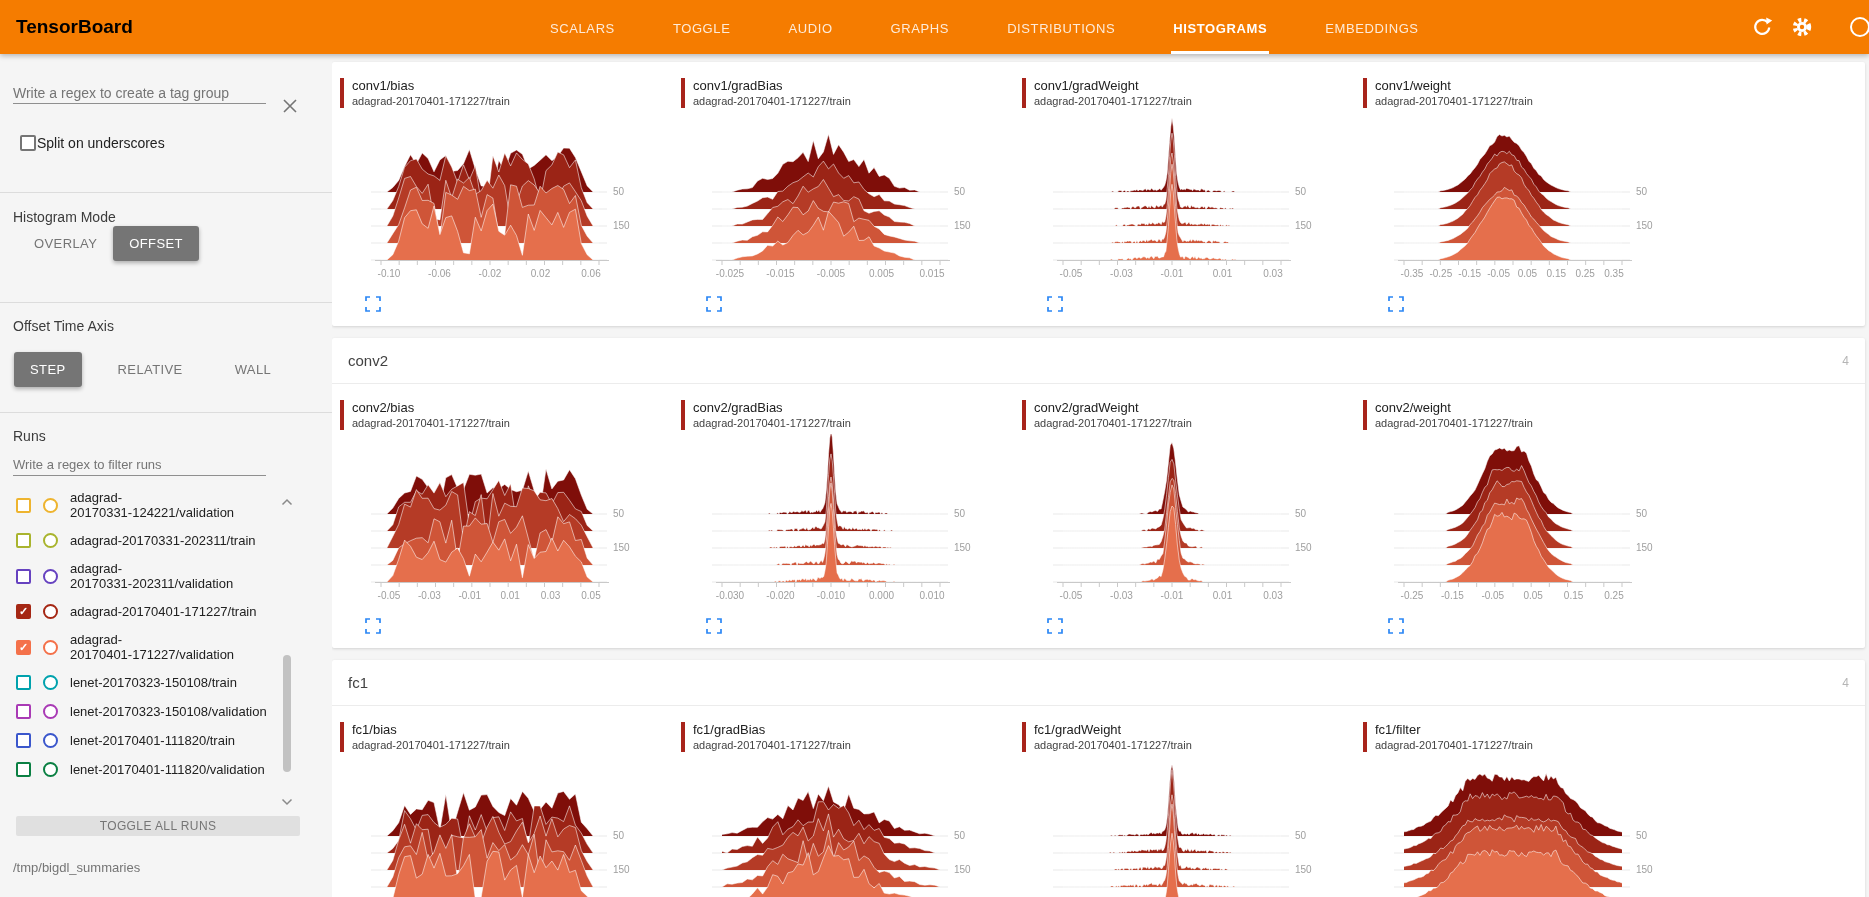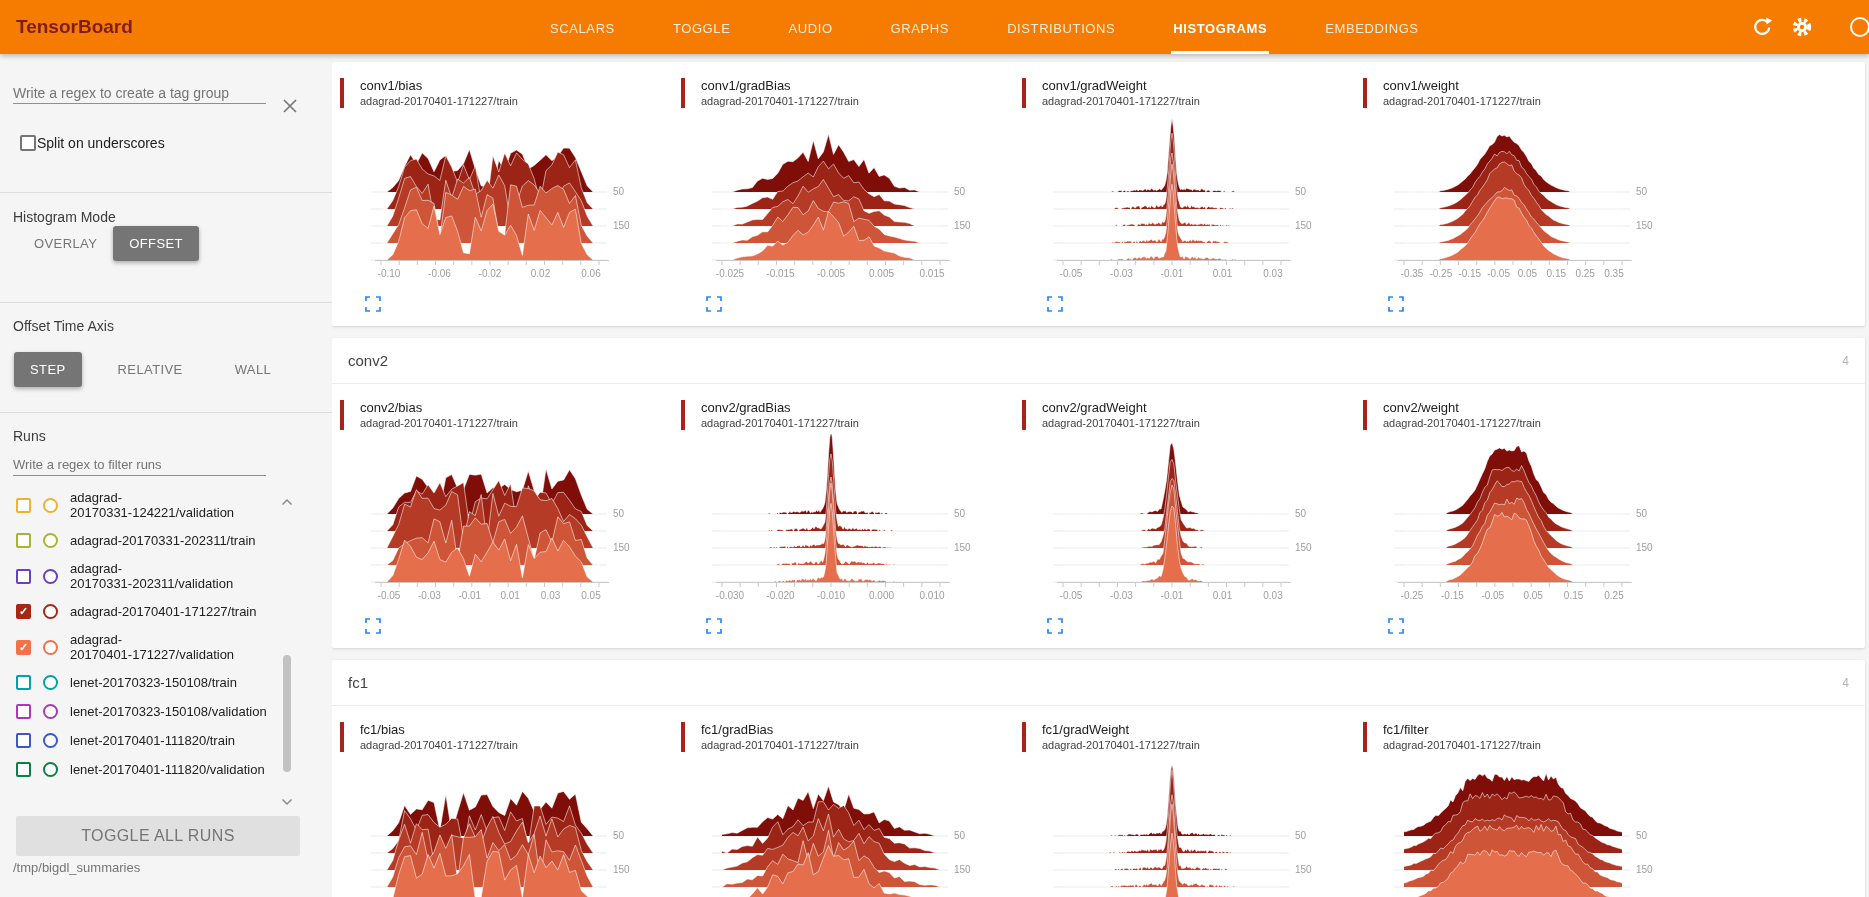--- a/index.html
+++ b/index.html
@@ -3,21 +3,21 @@
 <meta charset="utf-8">
 <style>
   * { margin:0; padding:0; box-sizing:border-box; }
   html,body { width:1869px; height:897px; overflow:hidden; background:#f5f5f5;
     font-family:"Liberation Sans", sans-serif; }
   #app { position:relative; width:1869px; height:897px; overflow:hidden; }
 
   
   #toolbar { position:absolute; left:0; top:0; width:100%; height:54px; background:#f57c00;
     box-shadow:0 2px 5px rgba(0,0,0,.26); z-index:20; overflow:hidden; }
-  #tb-title { position:absolute; left:16px; top:16px; color:#7f1d1d; font-size:19px; font-weight:700; }
+  #tb-title { position:absolute; left:16px; top:16px; color:#000000; font-size:19px; font-weight:700; }
   #tabs { position:absolute; left:548px; top:0; height:54px; display:flex; gap:54px; align-items:stretch; }
   .tab { display:flex; align-items:center; color:rgba(255,255,255,.85); font-size:13px;
     letter-spacing:.6px; padding:19px 2px 14px; border-bottom:3px solid transparent; cursor:pointer; }
   .tab.active { color:#fff; font-weight:700; border-bottom-color:#fff; }
   #tb-icons { position:absolute; right:0; top:0; height:54px; width:120px; }
   .tb-icon { position:absolute; top:16px; width:22px; height:22px; cursor:pointer; }
 
   
   #sidebar { position:absolute; left:0; top:54px; width:332px; height:843px; background:#f5f5f5; }
   .sb-divider { position:absolute; left:0; width:332px; height:1px; background:#dcdcdc; }
@@ -43,34 +43,34 @@
     display:flex; align-items:center; justify-content:center; background:#fff; }
   .run-check .mark { color:#fff; font-size:11px; font-weight:700; line-height:1; }
   .run-radio { flex:0 0 15px; width:15px; height:15px; border-radius:50%; margin-right:12px; background:#fff; }
   .run-label { font-size:13px; color:#212121; line-height:15px; white-space:nowrap; }
 
   #run-scrollbar { position:absolute; left:280px; top:444px; width:14px; height:310px; }
   .scroll-chevron { position:absolute; left:1px; width:12px; height:8px; cursor:pointer; }
   #scroll-thumb { position:absolute; left:3px; top:157px; width:8px; height:117px;
     background:#c2c2c2; border-radius:4px; cursor:pointer; }
 
-  #toggle-all { position:absolute; left:16px; top:762px; width:284px; height:40px; background:#e0e0e0;
-    color:#757575; font-size:16px; letter-spacing:.4px; border:none; border-radius:2px; cursor:pointer;
+  #toggle-all { position:absolute; left:16px; top:762px; width:284px; height:20px; background:#e0e0e0;
+    color:#757575; font-size:12px; letter-spacing:.4px; border:none; border-radius:2px; cursor:pointer;
     font-family:"Liberation Sans",sans-serif; }
   #logdir { position:absolute; left:13px; top:806px; font-size:13px; color:#757575; }
 
   
   #main { position:absolute; left:332px; top:54px; width:1537px; height:843px; overflow:hidden; }
   .pane { background:#fff; margin:0 4px 12px 0; box-shadow:0 1px 3px rgba(0,0,0,.14); border-radius:2px; }
   .pane-header { height:46px; display:flex; align-items:center; justify-content:space-between;
     padding:0 16px; border-bottom:1px solid #ececec; cursor:pointer; }
   .pane-name { font-size:15px; color:#424242; }
   .pane-count { font-size:12px; color:#b5b5b5; }
   .cards { display:grid; grid-template-columns:repeat(4,341px); padding:16px 0 10px 8px; }
-  .card-head { display:flex; gap:16px; height:34px; }
+  .card-head { display:flex; gap:8px; height:34px; }
   .tag-bar { width:4px; height:30px; background:#a8241b; }
   .card-title { font-size:13px; color:#212121; line-height:16px; }
   .card-run { font-size:11px; color:#424242; line-height:15px; }
   .chart-svg { display:block; margin-left:6px; }
   .expand-btn { margin:6px 0 0 24px; width:18px; height:18px; background:none; border:none; cursor:pointer; padding:0; }
 </style>
 </head>
 <body>
 
 <div id="app">

